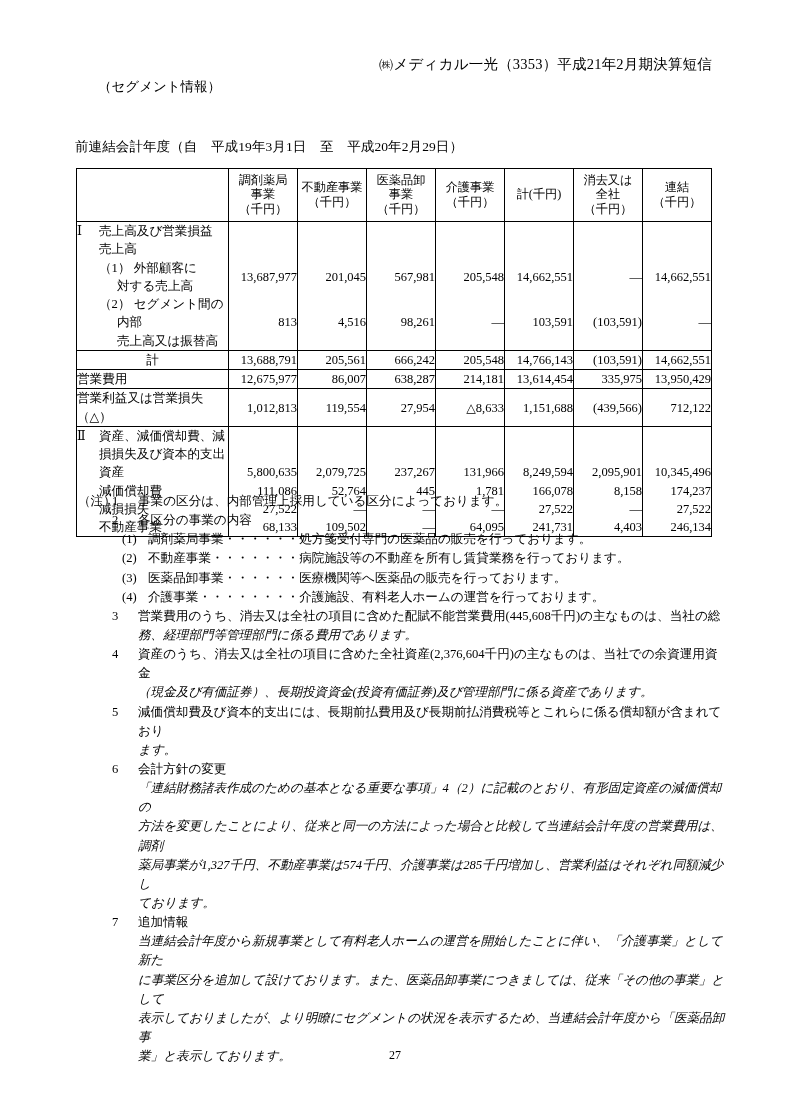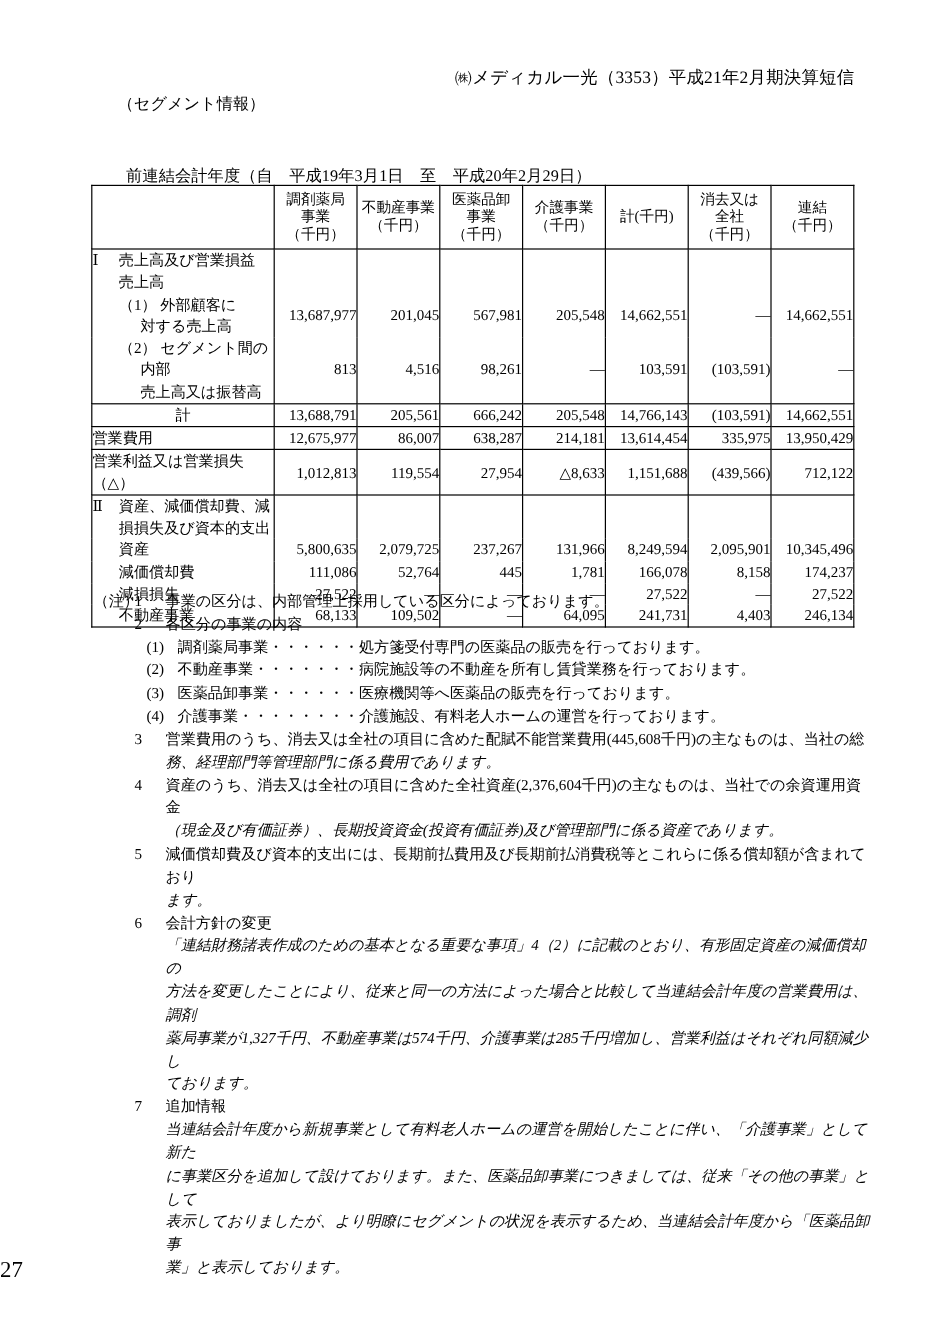--- a/index.html
+++ b/index.html
@@ -41,31 +41,31 @@
   .section-heading {
     position: absolute;
     left: 90px;
     top: 105px;
     font-size: 13.5px;
   }
   .section-heading .num { margin-right: 14px; }
 
   .period-line {
     position: absolute;
-    left: 105px;
+    left: 75px;
     top: 138px;
     font-size: 13.5px;
     letter-spacing: 0.1px;
   }
 
   
   .seg-table {
     position: absolute;
     left: 76px;
-    top: 154px;
+    top: 168px;
     width: 536px;
     border-collapse: collapse;
     table-layout: fixed;
     font-size: 12.4px;
   }
   .seg-table td, .seg-table th {
     border: 1px solid #000000;
     padding: 0;
     vertical-align: middle;
     font-weight: normal;
@@ -121,22 +121,22 @@
   .note-indent-a { padding-left: 34px; }
   .note-sub { display: flex; align-items: flex-start; padding-left: 44px; }
   .note-sub .sub-marker { flex: 0 0 auto; width: 26px; }
   .note-cont { padding-left: 60px; font-style: italic; }
 
   .page-number {
     position: absolute;
     left: 0;
     right: 0;
     top: 1048px;
-    text-align: left;
-    font-size: 19px;
+    text-align: center;
+    font-size: 12px;
   }
 </style>
 </head>
 <body>
 
 <div class="page">
 
   <div class="doc-header">㈱メディカル一光（3353）平成21年2月期決算短信</div>
 
   <div class="section-title">（セグメント情報）</div>

